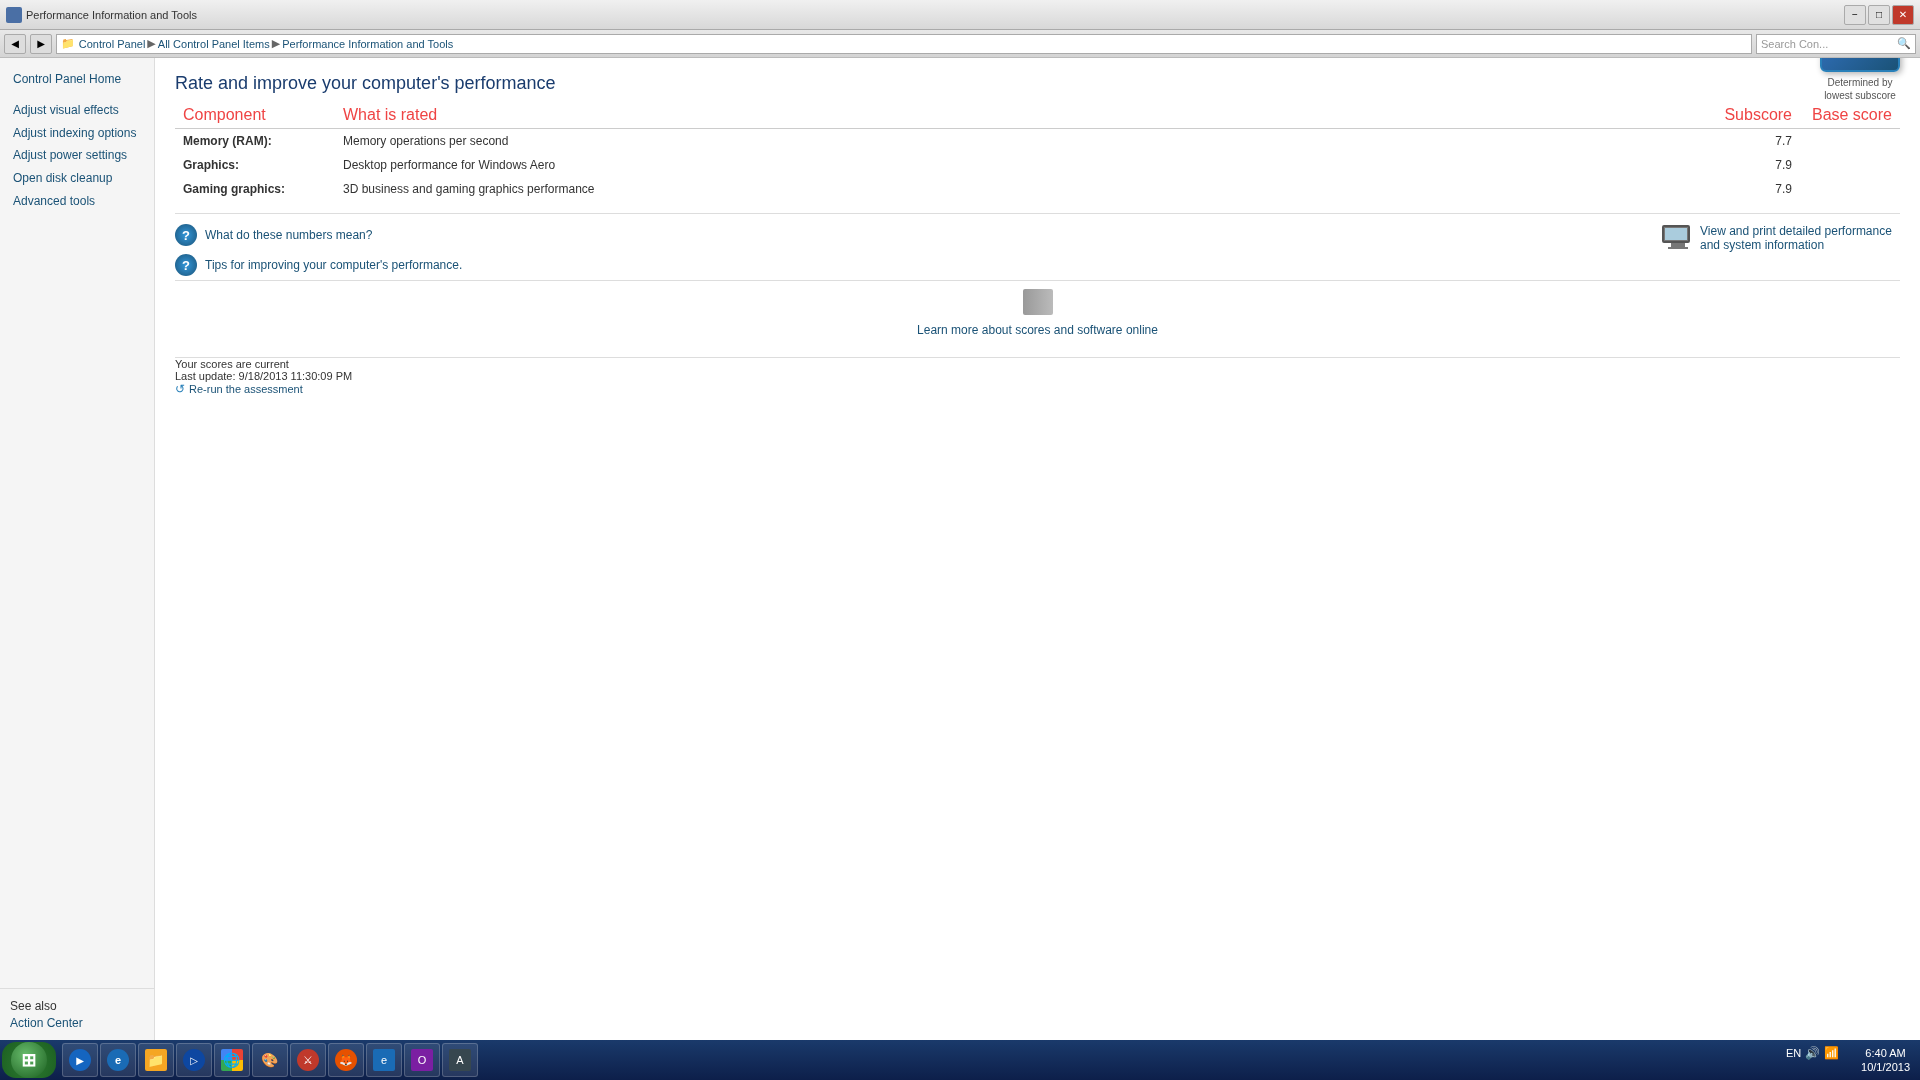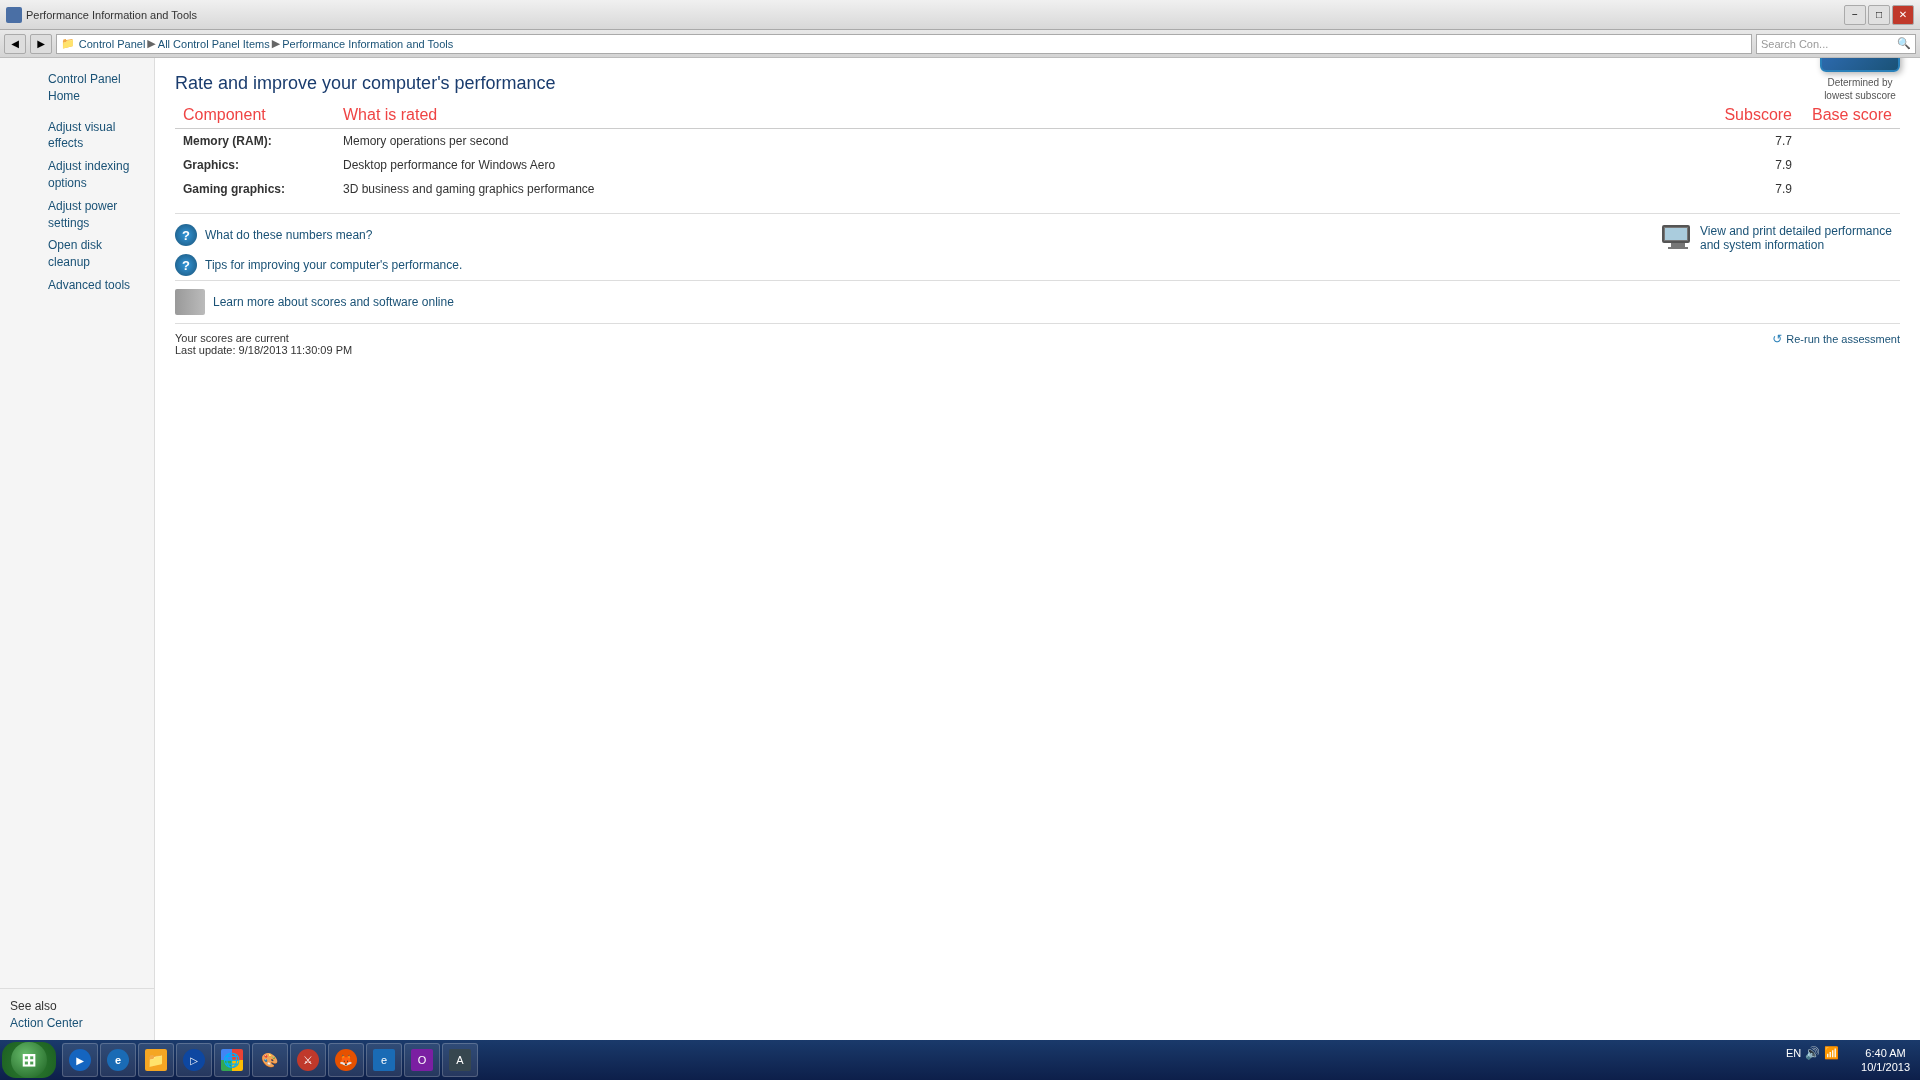--- a/index.html
+++ b/index.html
@@ -177,31 +177,34 @@
     .right-link-text { color: #1a5276; cursor: pointer; font-size: 12px; max-width: 200px; }
 
     
     .learn-row {
       display: flex;
       align-items: center;
       gap: 8px;
       padding: 8px 0;
       border-top: 1px solid #ddd;
       margin-top: 4px;
+      flex-direction: column;
     }
 
     
     .status-footer {
       border-top: 1px solid #ddd;
-      padding-top: 8px;
+      margin-top: 12px;
+      padding-top: 0;
       display: flex;
       justify-content: space-between;
       align-items: flex-start;
       font-size: 11px;
       color: #333;
+      flex-direction: column;
     }
     .rerun-link { color: #1a5276; cursor: pointer; display: flex; align-items: center; gap: 4px; }
     .rerun-icon { color: #2980b9; font-size: 12px; }
     .see-also-title { color: #333; font-weight: normal; margin-bottom: 3px; }
     .see-also-link { color: #1a5276; cursor: pointer; }
 
     
     .taskbar {
       position: fixed;
       bottom: 0;
@@ -255,21 +258,21 @@
 
     
     .sidebar-wrapper {
       width: 155px;
       background: #f5f5f5;
       border-right: 1px solid #ddd;
       display: flex;
       flex-direction: column;
       justify-content: space-between;
     }
-    .sidebar-top { padding: 10px 3px; margin-left: 35px; }
+    .sidebar-top { padding: 10px 3px; }
     .sidebar-bottom { padding: 10px; border-top: 1px solid #ddd; }
   </style>
 </head>
 <body>
 
 <div class="title-bar">
   <div class="title-bar-left">
     <div class="title-bar-icon"></div>
     <span class="title-bar-title">Performance Information and Tools</span>
   </div>

